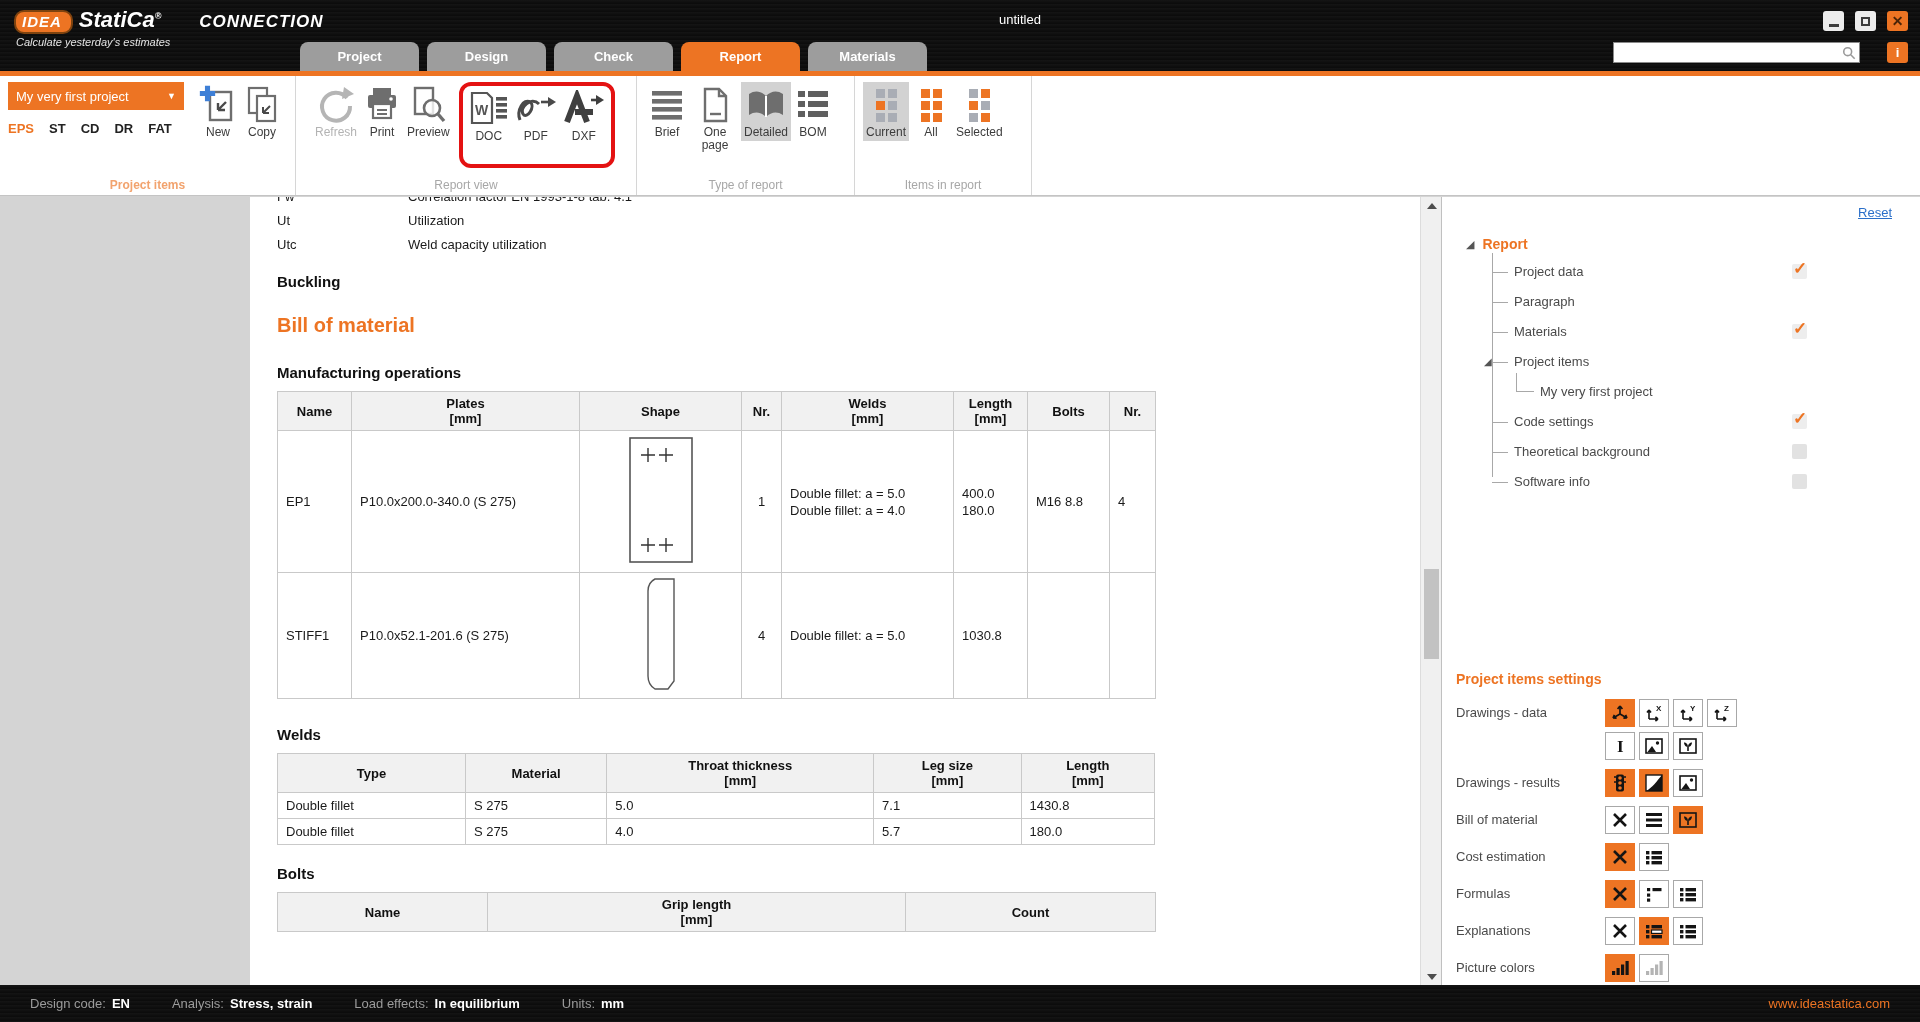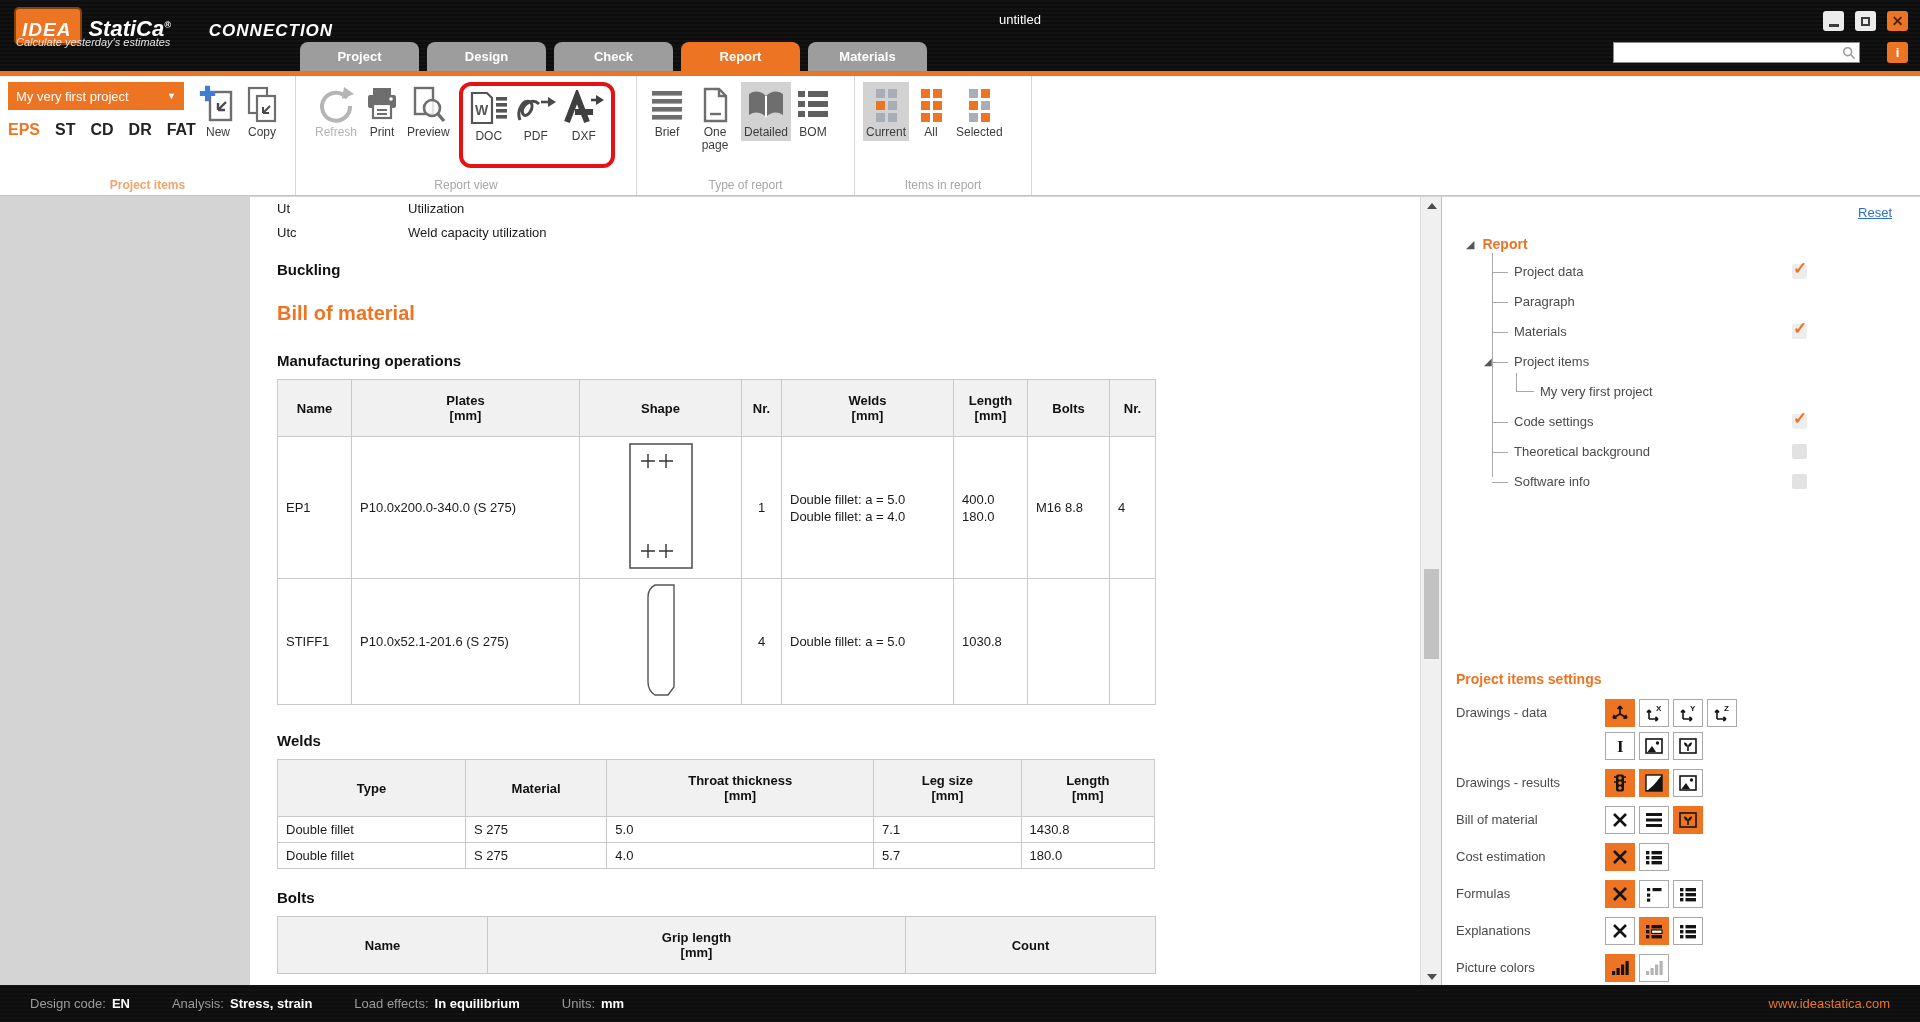--- a/index.html
+++ b/index.html
@@ -10,22 +10,22 @@
   }
   *{margin:0;padding:0;box-sizing:border-box;}
   html,body{width:1920px;height:1022px;overflow:hidden;}
   body{font-family:"Liberation Sans",sans-serif;background:#d4d4d4;}
   .app{position:relative;width:1920px;height:1022px;}
 
   
   .titlebar{position:absolute;left:0;top:0;width:100%;height:71px;
     background:repeating-linear-gradient(180deg,#1d1d1d 0px,#0a0a0a 1px,#181818 2px,#040404 3px,#141414 4px);}
   .brand{position:absolute;left:14px;top:7px;display:flex;align-items:baseline;color:#fff;}
-  .logo-idea{display:inline-block;background:var(--accent);border:2px solid #7e430f;border-radius:5px;
-    color:#fff;font-style:italic;font-weight:900;font-size:19px;letter-spacing:1px;padding:10px 9px 2px 6px;}
+  .logo-idea{display:inline-block;background:var(--accent);border:2px solid #7e430f;border-radius:10px;
+    color:#fff;font-style:italic;font-weight:900;font-size:15px;letter-spacing:1px;padding:1px 9px 2px 6px;}
   .logo-statica{font-style:italic;font-weight:700;font-size:22px;margin-left:6px;}
   .logo-reg{font-size:9px;vertical-align:super;}
   .product{font-style:italic;font-weight:800;font-size:17px;letter-spacing:1px;margin-left:38px;}
   .tagline{position:absolute;left:16px;top:36px;color:#e4e4e4;font-style:italic;font-size:11px;}
   .doc-title{position:absolute;left:945px;top:12px;width:150px;text-align:center;color:#fff;font-size:13px;}
   .win-controls{position:absolute;right:12px;top:11px;display:flex;gap:11px;}
   .winbtn{width:21px;height:20px;border-radius:3px;background:#ececec;display:flex;align-items:center;justify-content:center;cursor:pointer;}
   .winbtn.close{background:var(--accent);}
   .glyph-min{width:10px;height:3px;background:#3c3c3c;margin-top:9px;}
   .glyph-max{width:9px;height:9px;border:2px solid #3c3c3c;}
@@ -45,21 +45,21 @@
   .ribbon{position:absolute;left:0;top:76px;width:100%;height:120px;background:#fff;border-bottom:1px solid #c4c4c4;display:flex;}
   .rgroup{position:relative;height:100%;border-right:1px solid #d6d6d6;padding:6px 6px 18px 8px;display:flex;align-items:flex-start;}
   .rgroup:last-of-type{border-right:1px solid #d6d6d6;}
   .glabel{position:absolute;left:0;right:0;bottom:3px;text-align:center;font-size:12px;color:#a7a7a7;}
   .glabel.hl{color:var(--accent-light);font-weight:700;}
   .rfill{flex:1;}
   .projcol{display:flex;flex-direction:column;width:180px;margin-right:8px;}
   .dropdown{width:176px;height:28px;background:var(--accent);color:#fff;font-size:13px;display:flex;align-items:center;
     padding:0 8px;cursor:pointer;}
   .dropdown .arr{margin-left:auto;font-size:9px;}
-  .types{display:flex;gap:15px;margin-top:11px;font-size:16px;font-weight:700;color:#222;}
+  .types{display:flex;gap:15px;margin-top:11px;font-size:13px;font-weight:700;color:#222;}
   .types span{cursor:pointer;}
   .types .on{color:var(--accent);}
   .rbtn{display:flex;flex-direction:column;align-items:center;min-width:44px;padding:2px 3px;cursor:pointer;}
   .rbtn .ic{height:42px;display:flex;align-items:center;justify-content:center;}
   .rbtn .lb{font-size:12px;color:#3c3c3c;line-height:13px;text-align:center;max-width:46px;}
   .rbtn.selected{background:#d2d2d2;}
   .rbtn.disabled .lb{color:#b3b3b3;}
   .redbox{display:flex;border:4px solid #e41212;border-radius:12px;padding:0 3px;margin-left:6px;height:86px;}
   .grid6{display:grid;grid-template-columns:9px 9px;gap:3px;}
   .grid6 span{width:9px;height:9px;background:#a9adb5;}
@@ -70,21 +70,21 @@
   .page{position:absolute;left:250px;top:0;width:1170px;height:788px;background:#fff;overflow:hidden;padding:0 0 0 27px;}
   .symrow{display:flex;font-size:13px;color:#1a1a1a;line-height:24px;}
   .symrow.cut{margin-top:-12px;}
   .symrow .sym{width:131px;}
   .h-buck{margin-top:16px;font-size:15px;font-weight:700;color:#111;}
   .note{margin-top:11px;font-size:13px;font-weight:700;color:#111;}
   .h-bom{margin-top:24px;font-size:20px;font-weight:700;color:var(--accent);}
   .h-sec{margin-top:27px;font-size:15px;font-weight:700;color:#111;}
   table.rep{border-collapse:collapse;margin-top:10px;table-layout:fixed;}
   table.rep th{background:#f1f1f1;border:1px solid var(--border);font-size:13px;font-weight:700;color:#111;
-    padding:13px 4px;text-align:center;line-height:15px;}
+    padding:4px 4px;text-align:center;line-height:15px;}
   table.rep td{border:1px solid var(--border);font-size:13px;color:#1a1a1a;padding:5px 8px;vertical-align:middle;text-align:left;}
   table.rep td.ctr{text-align:center;padding:5px 2px;}
   .shape-cell{text-align:center !important;}
   .twoline span{display:block;line-height:17px;}
   #mf{width:878px;}
   #wl{width:878px;}
   #bl{width:878px;}
 
   
   .vscroll{position:absolute;left:1420px;top:0;width:21px;height:788px;background:#f0f0f0;border-left:1px solid #dcdcdc;}
@@ -386,20 +386,24 @@
         <div class="lb">Selected</div>
       </div>
       <div class="glabel">Items in report</div>
     </div>
     <div class="rfill"></div>
   </section>
 
   <main class="content">
 
     <div class="page">
+      <div class="symrow cut">
+        <span class="sym">Fw</span>
+        <span>Correlation factor EN 1993-1-8 tab. 4.1</span>
+      </div>
       <div class="symrow">
         <span class="sym">Ut</span>
         <span>Utilization</span>
       </div>
       <div class="symrow">
         <span class="sym">Utc</span>
         <span>Weld capacity utilization</span>
       </div>
 
       <div class="h-buck">Buckling</div>

